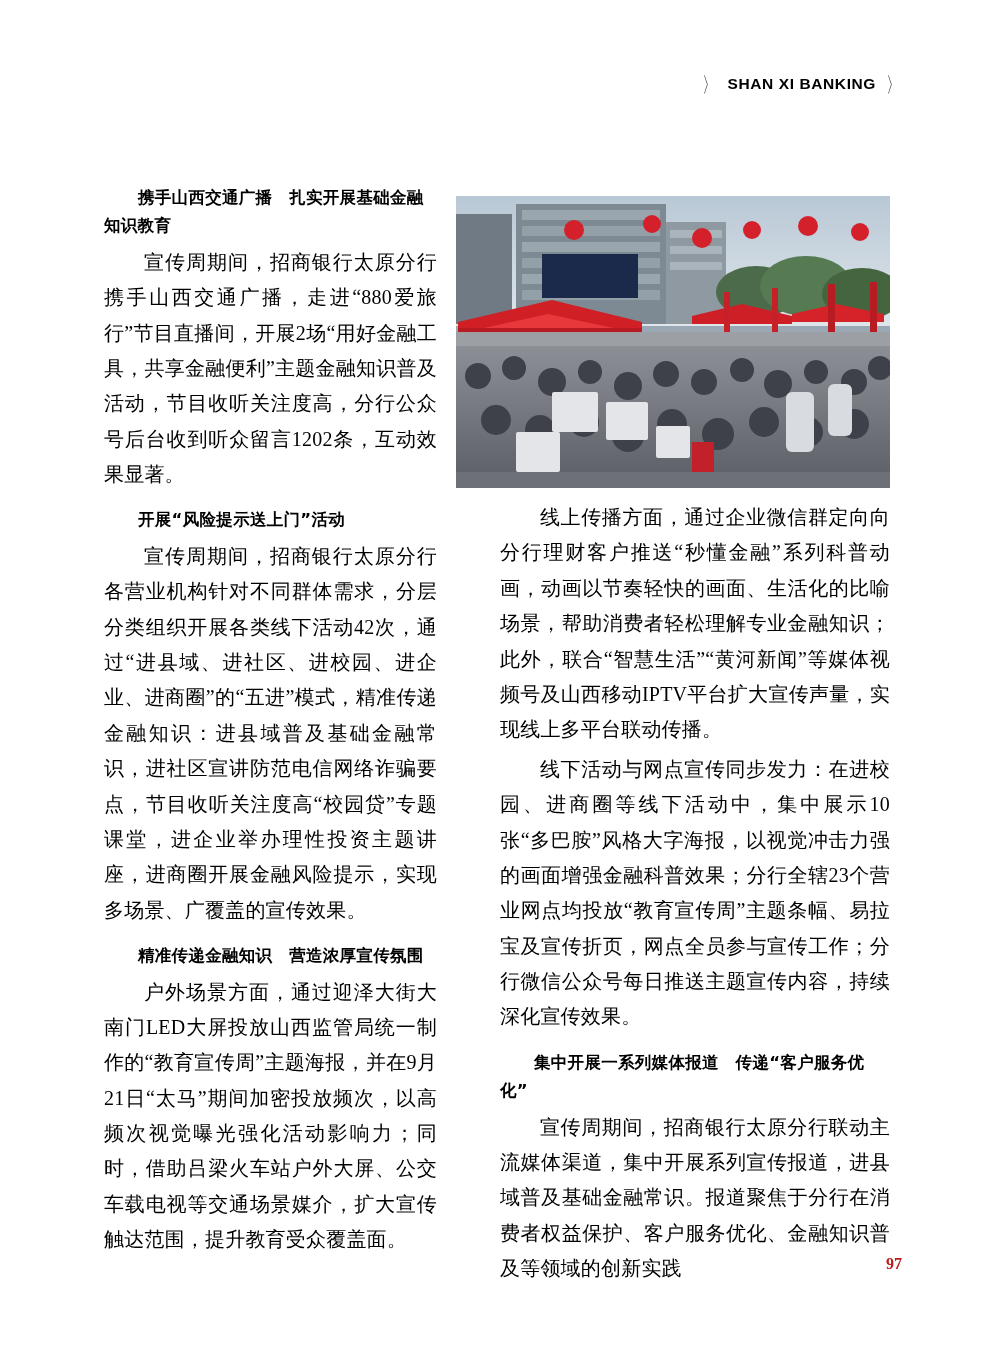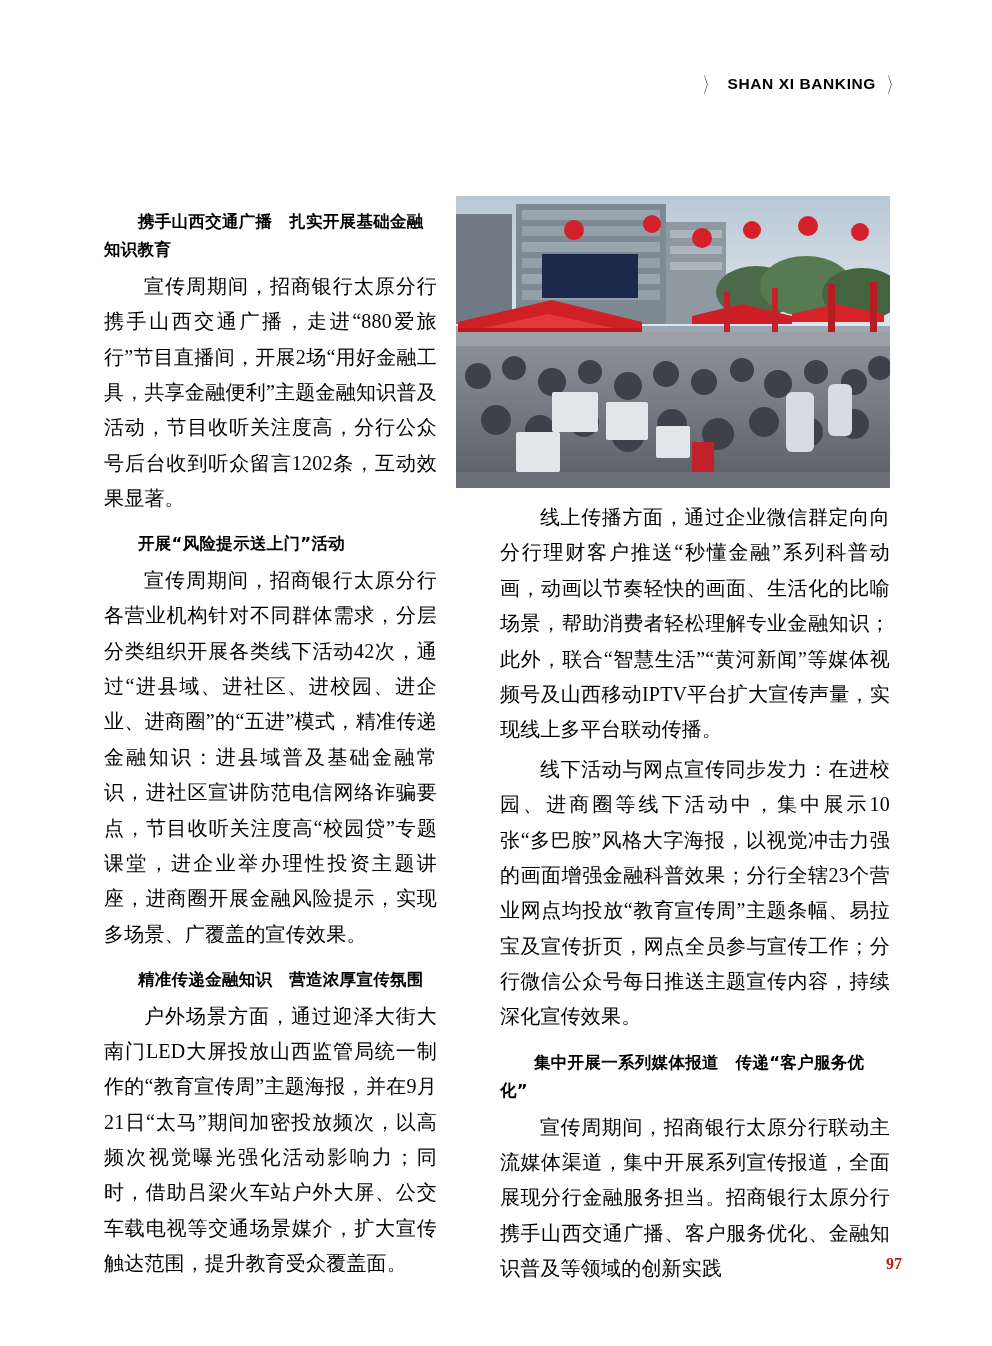--- a/index.html
+++ b/index.html
@@ -45,21 +45,21 @@
     letter-spacing: 0.6px;
     font-weight: 700;
     color: #000000;
     padding: 0 7px;
     white-space: nowrap;
   }
 
   
   .col {
     position: absolute;
-    top: 208px;
+    top: 184px;
     width: 333px;
   }
   .col-left { left: 104px; }
 
   .col-right-lower {
     position: absolute;
     left: 500px;
     top: 500px;
     width: 390px;
   }
@@ -229,18 +229,18 @@
     </div>
   </div>
 
   <div class="col-right-lower">
     <div class="block">
       <p class="para">线上传播方面，通过企业微信群定向向分行理财客户推送“秒懂金融”系列科普动画，动画以节奏轻快的画面、生活化的比喻场景，帮助消费者轻松理解专业金融知识；此外，联合“智慧生活”“黄河新闻”等媒体视频号及山西移动IPTV平台扩大宣传声量，实现线上多平台联动传播。</p>
       <p class="para">线下活动与网点宣传同步发力：在进校园、进商圈等线下活动中，集中展示10张“多巴胺”风格大字海报，以视觉冲击力强的画面增强金融科普效果；分行全辖23个营业网点均投放“教育宣传周”主题条幅、易拉宝及宣传折页，网点全员参与宣传工作；分行微信公众号每日推送主题宣传内容，持续深化宣传效果。</p>
     </div>
     <div class="block">
       <h2 class="head">集中开展一系列媒体报道　传递“客户服务优化”</h2>
-      <p class="para">宣传周期间，招商银行太原分行联动主流媒体渠道，集中开展系列宣传报道，全面展现分行金融服务担当。招商银行太原分行携手山西交通广播、客户服务优化、金融知识普及等领域的创新实践</p>
+      <p class="para">宣传周期间，招商银行太原分行联动主流媒体渠道，集中开展系列宣传报道，进县域普及基础金融常识。报道聚焦于分行在消费者权益保护、客户服务优化、金融知识普及等领域的创新实践</p>
     </div>
   </div>
 
   <div class="page-number">97</div>
 </div>
 
 </body></html>

